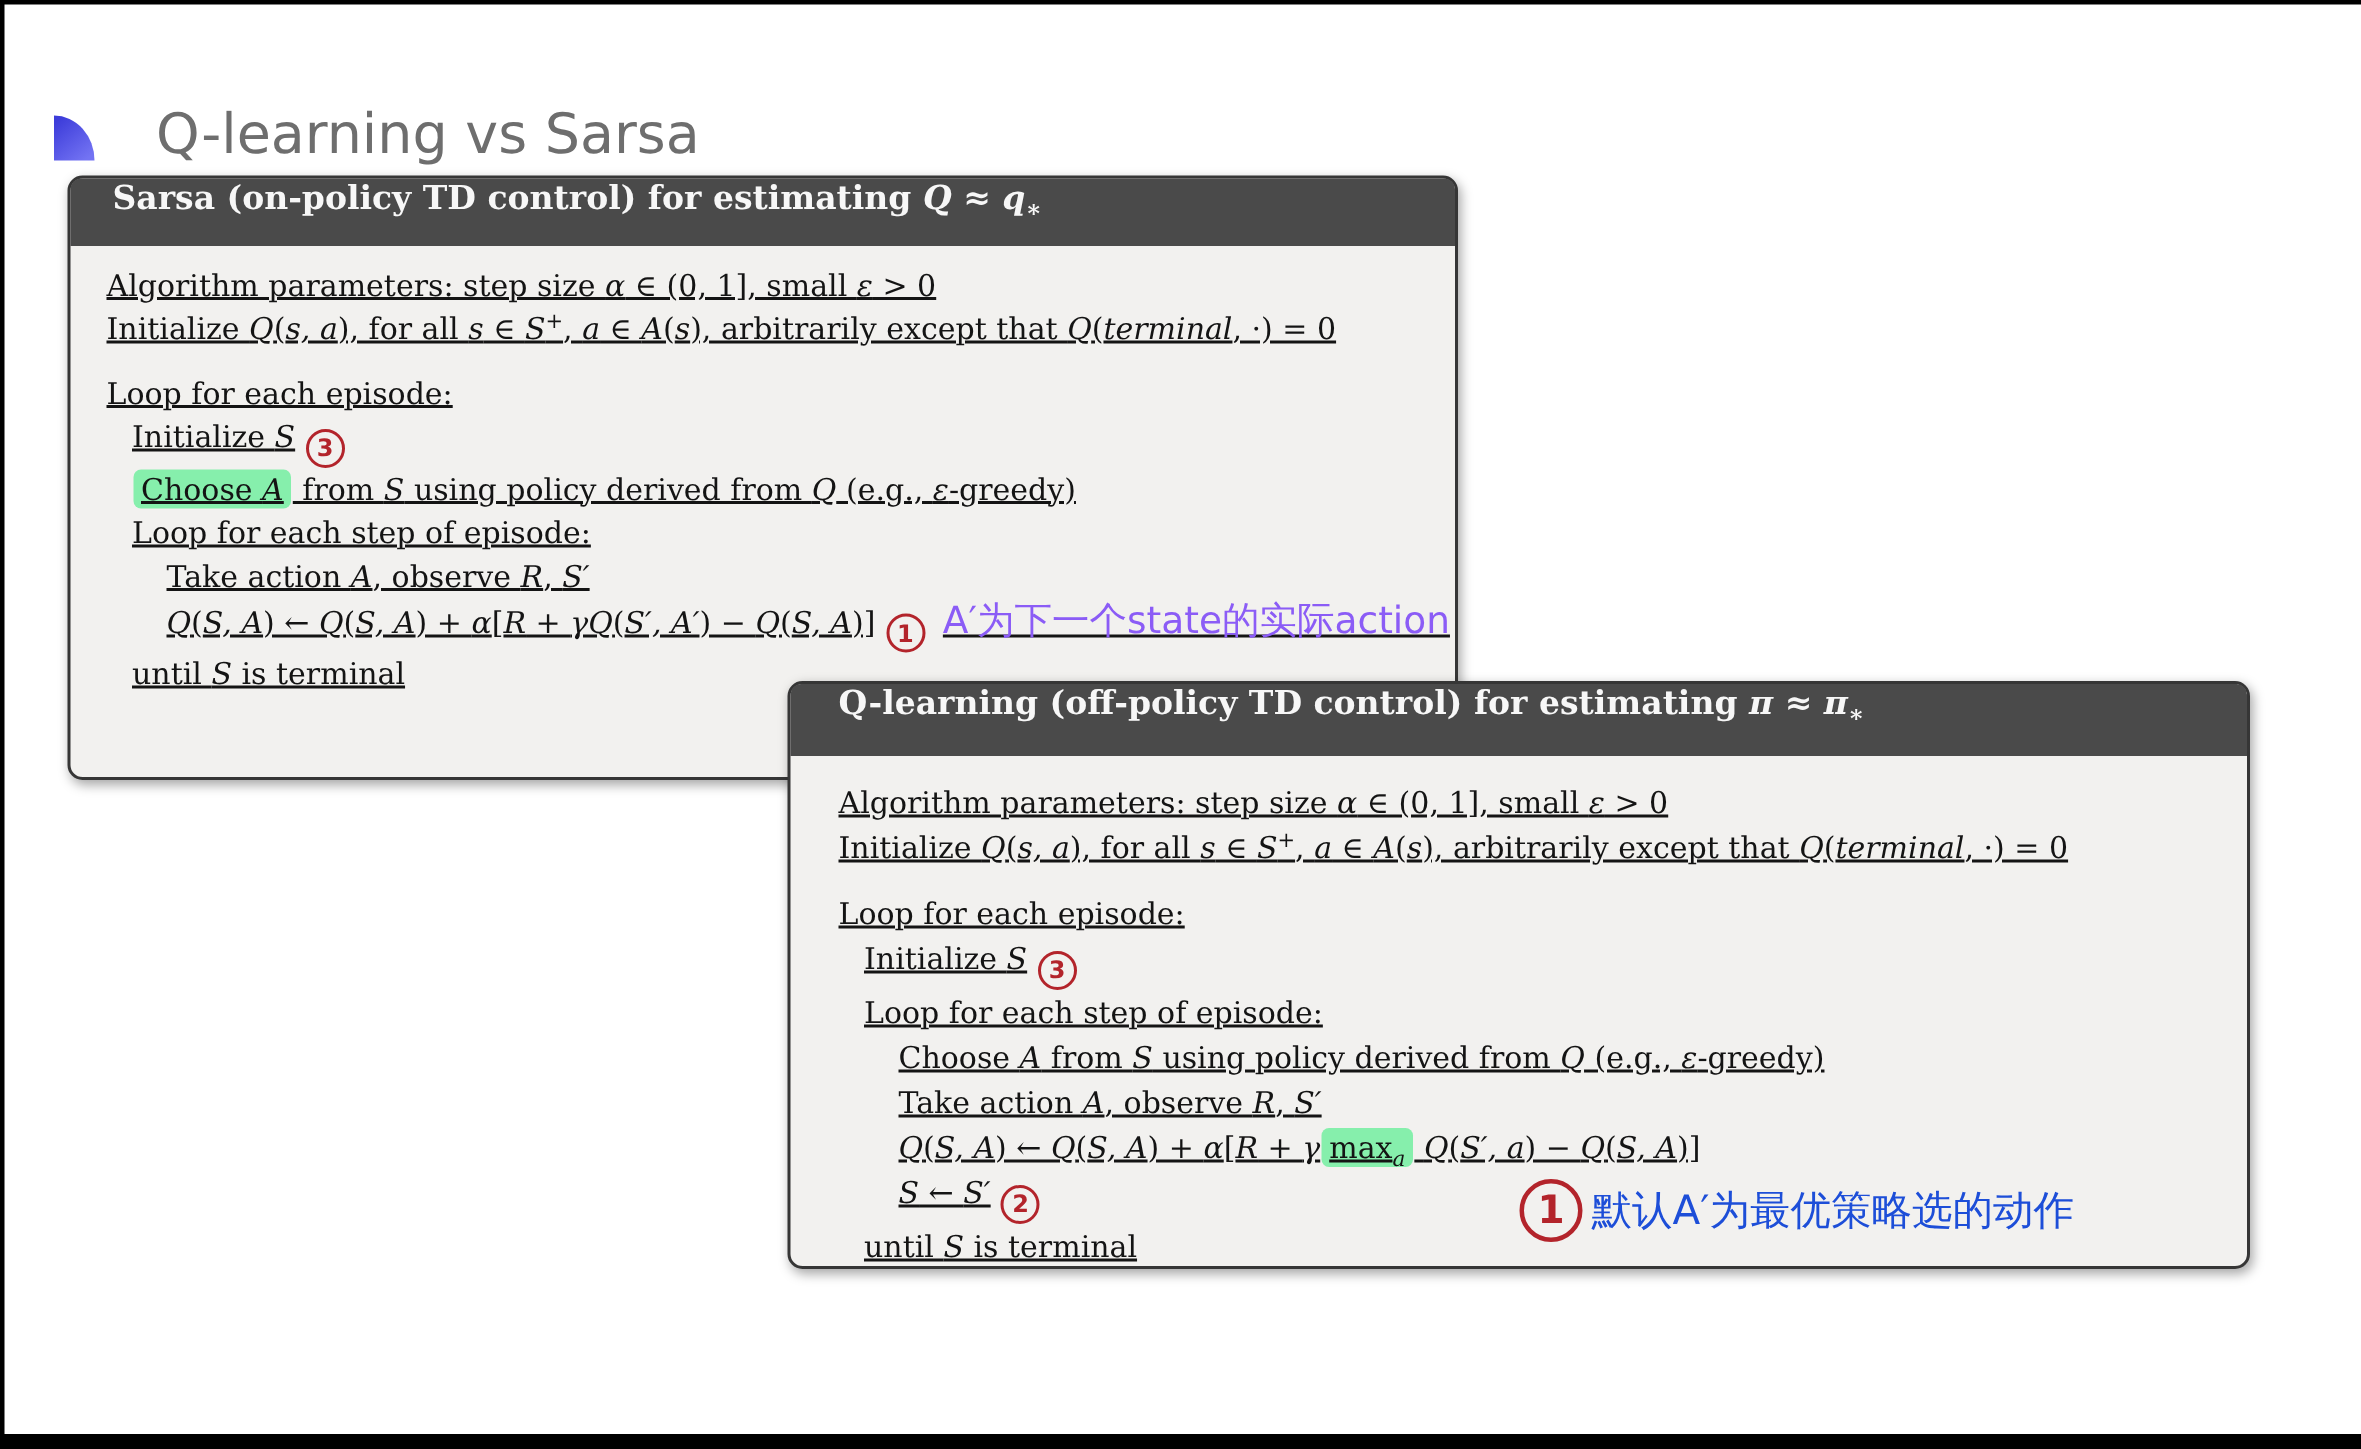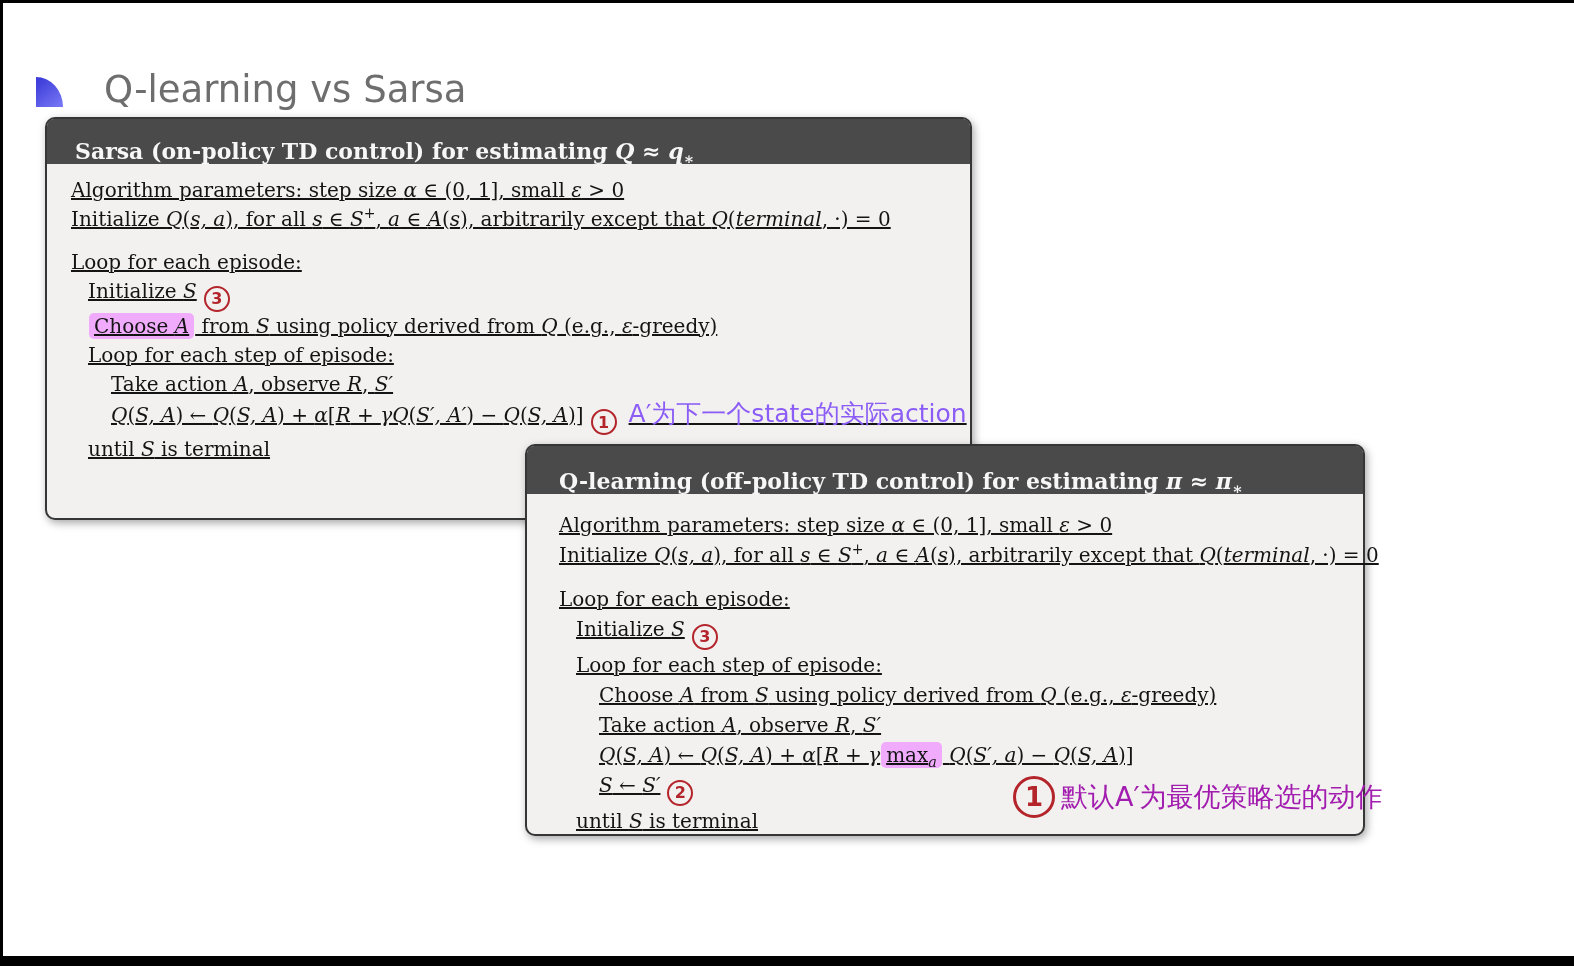--- a/index.html
+++ b/index.html
@@ -26,59 +26,59 @@
   }
 
   
   .alg-box{
     position:absolute;box-sizing:border-box;
     border:2px solid #363636;border-radius:10px;background:#f2f1ef;
     box-shadow:2px 3px 8px rgba(0,0,0,0.35);
   }
   .alg-box header{
     background:#4a4a4a;color:#f7f7f7;font-weight:bold;
-    border-radius:7px 7px 0 0;display:flex;align-items:flex-end;
+    border-radius:7px 7px 0 0;display:flex;align-items:flex-start;
     font-size:22px;
   }
   .sarsa{left:45px;top:117px;width:927px;height:403px;}
   .sarsa header{height:45px;padding-left:28px;}
-  .qlearning{left:525px;top:444px;width:840px;height:392px;}
+  .qlearning{left:525px;top:454px;width:975px;height:392px;}
   .qlearning header{height:48px;padding-left:32px;}
 
   .alg-body{font-size:20px;color:#141414;}
   .sarsa .alg-body{padding:12px 0 0 24px;line-height:29px;}
   .qlearning .alg-body{padding:16px 0 0 32px;line-height:30px;}
   .alg-line{white-space:nowrap;text-decoration:underline;}
   .ind1{padding-left:17px;}
   .ind2{padding-left:40px;}
   .gap{margin-top:14px;}
 
   .p{font-style:normal;}
   .m{font-style:italic;}
   .sup{vertical-align:super;font-size:0.7em;line-height:0;}
   .sub{vertical-align:sub;font-size:0.72em;line-height:0;}
-  .hl{background:#f0abfc;border-radius:5px;padding:1px 5px;margin:0 1px;}
+  .hl{background:#86efac;border-radius:5px;padding:1px 5px;margin:0 1px;}
 
   .circ{
     display:inline-flex;align-items:center;justify-content:center;
     box-sizing:border-box;width:26px;height:26px;
     border:2.5px solid #b3242b;border-radius:50%;
     color:#b3242b;font-family:"DejaVu Sans",sans-serif;
     font-size:16px;font-weight:bold;font-style:normal;
     vertical-align:-6px;margin-left:7px;
   }
   .circ.big{
     width:42px;height:42px;border-width:3px;font-size:26px;
     vertical-align:-12px;margin-left:0;
   }
   .note{
     color:#8b5cf6;font-family:"DejaVu Sans",sans-serif;
     font-size:25px;margin-left:12px;font-style:normal;
   }
-  .note.big{color:#a21caf;font-size:27px;margin-left:6px;}
+  .note.big{color:#1d4ed8;font-size:27px;margin-left:6px;}
 
   .q-annotation{
     position:absolute;left:486px;top:330px;white-space:nowrap;
     display:flex;align-items:center;
   }
 </style>
 </head>
 <body>
 
 <div class="edge edge-top"></div>

